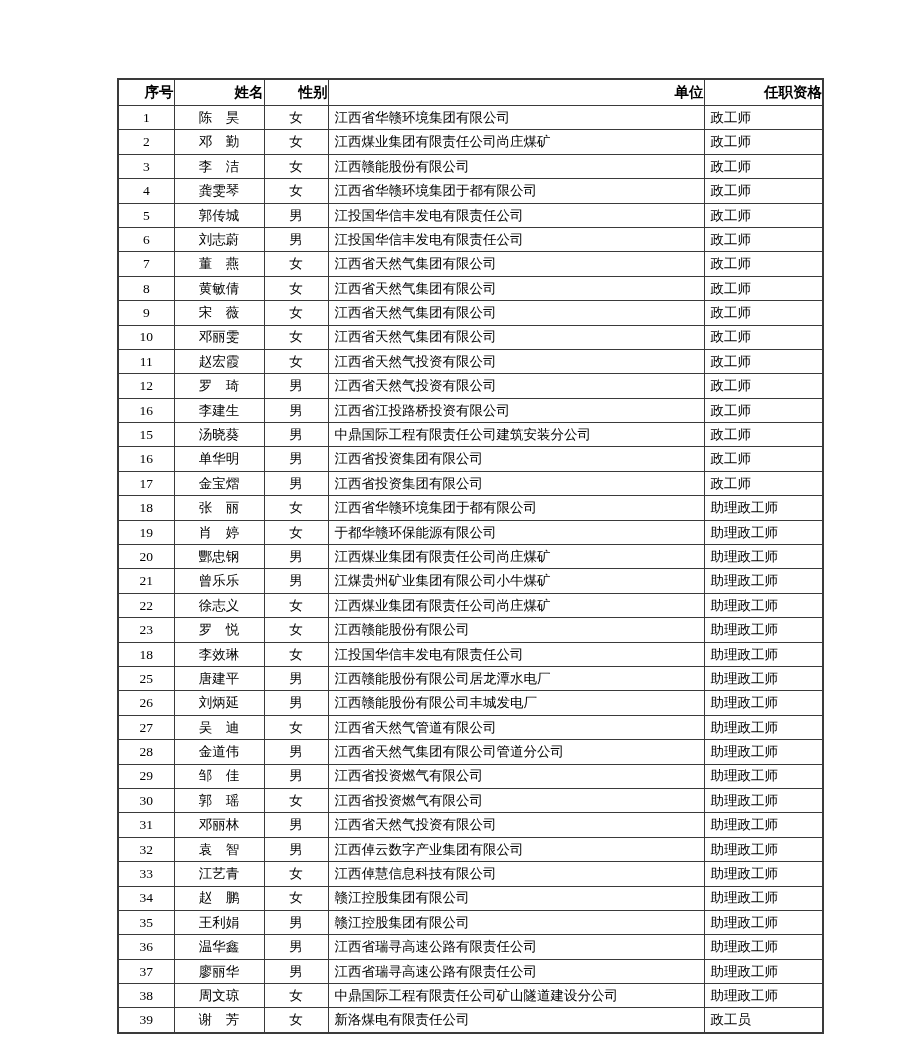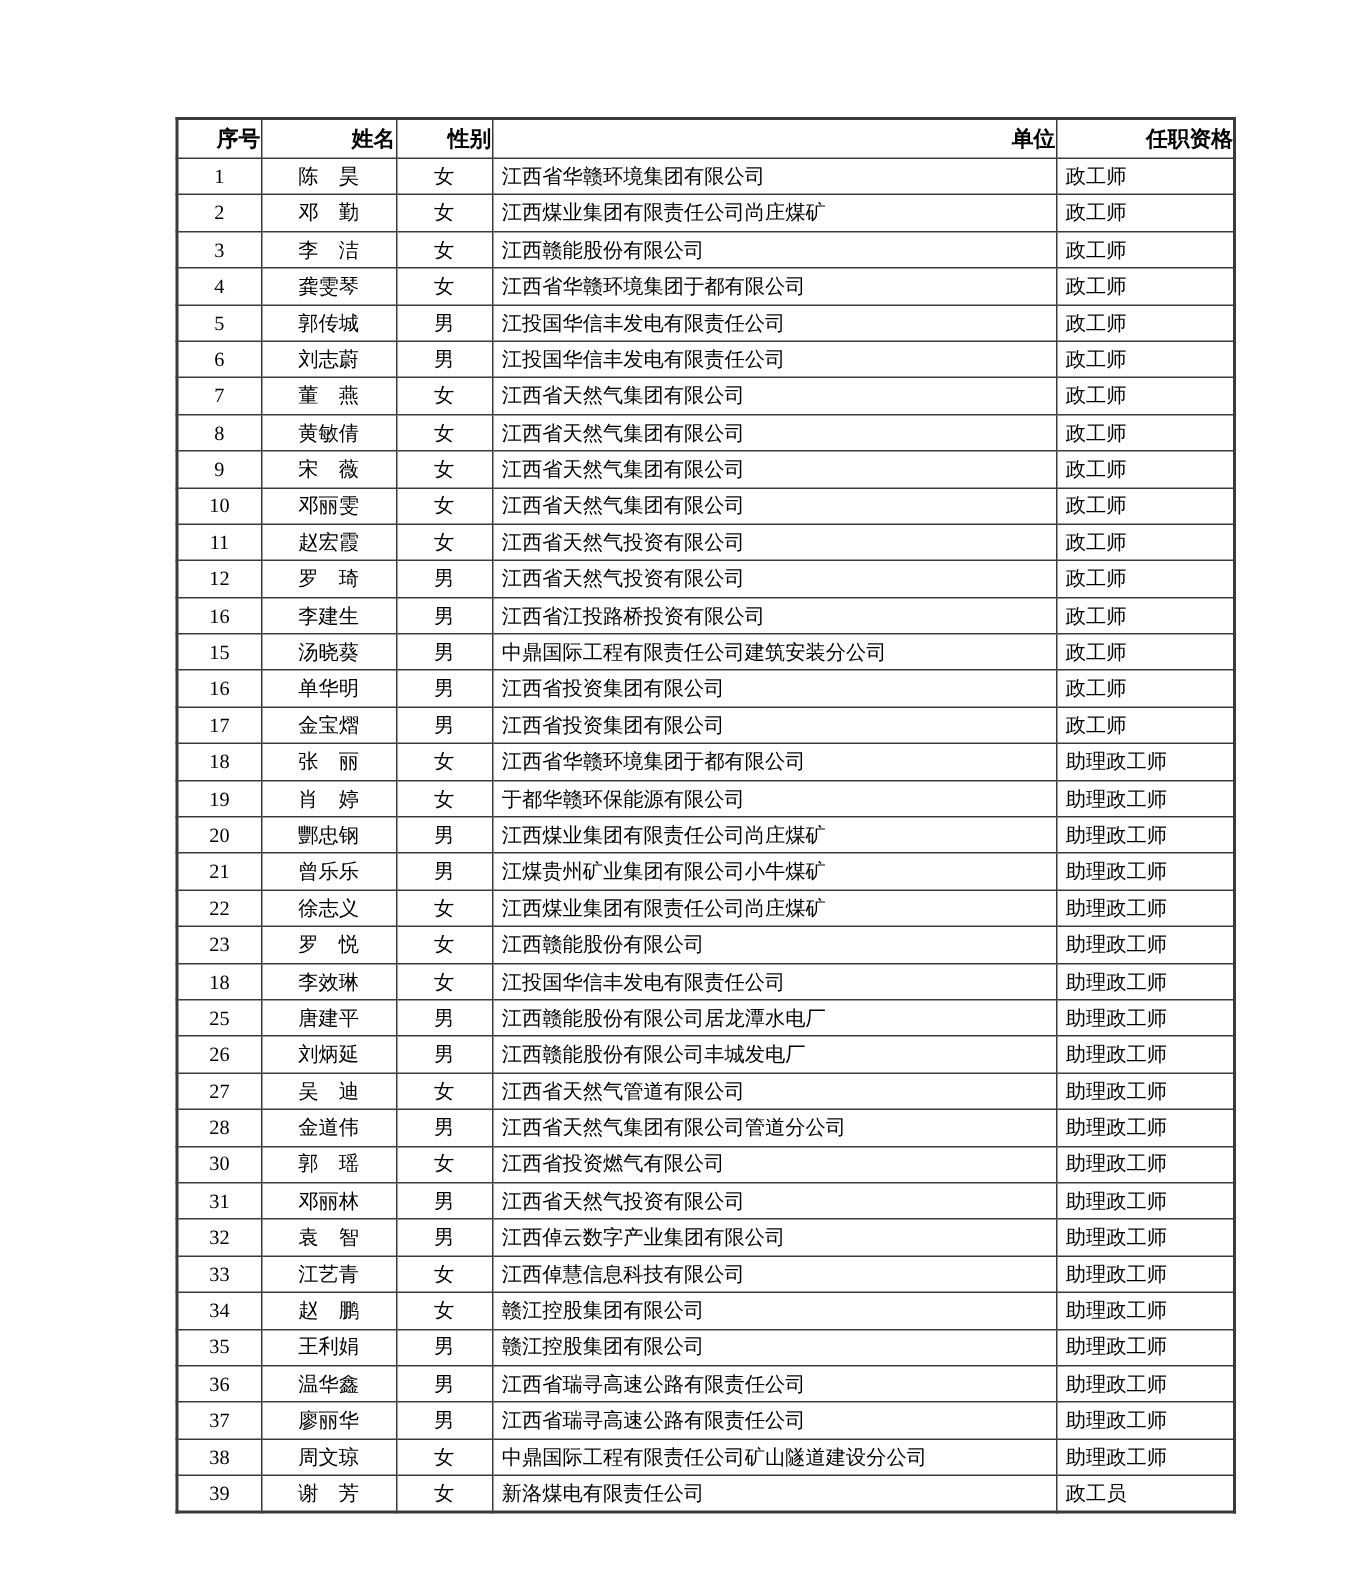--- a/index.html
+++ b/index.html
@@ -256,20 +256,27 @@
           <td class="col-qualification">助理政工师</td>
         </tr>
         <tr>
           <td class="col-index">28</td>
           <td class="col-name">金道伟</td>
           <td class="col-gender">男</td>
           <td class="col-unit">江西省天然气集团有限公司管道分公司</td>
           <td class="col-qualification">助理政工师</td>
         </tr>
         <tr>
+          <td class="col-index">29</td>
+          <td class="col-name">邹　佳</td>
+          <td class="col-gender">男</td>
+          <td class="col-unit">江西省投资燃气有限公司</td>
+          <td class="col-qualification">助理政工师</td>
+        </tr>
+        <tr>
           <td class="col-index">30</td>
           <td class="col-name">郭　瑶</td>
           <td class="col-gender">女</td>
           <td class="col-unit">江西省投资燃气有限公司</td>
           <td class="col-qualification">助理政工师</td>
         </tr>
         <tr>
           <td class="col-index">31</td>
           <td class="col-name">邓丽林</td>
           <td class="col-gender">男</td>

